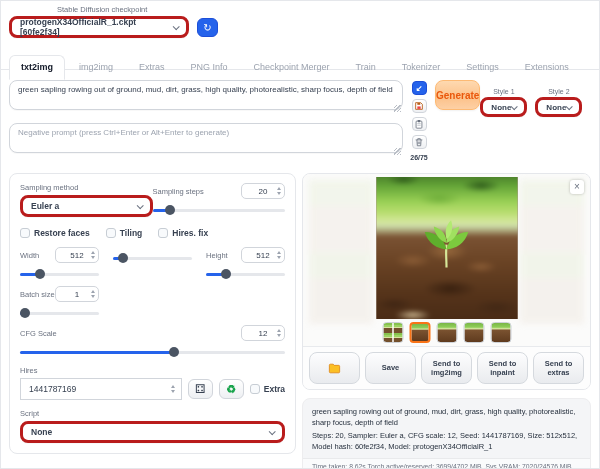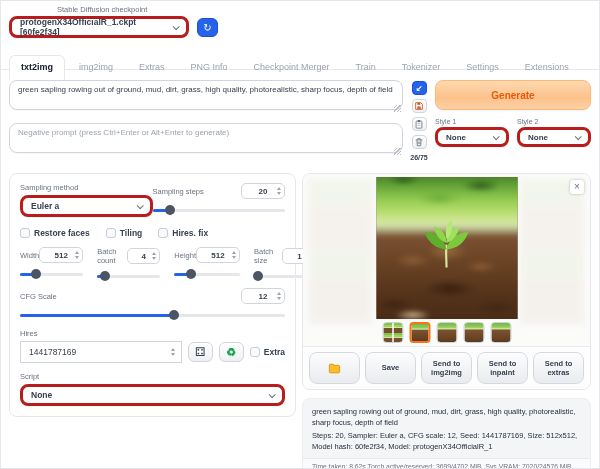--- a/index.html
+++ b/index.html
@@ -38,52 +38,52 @@
   }
   textarea.ta::placeholder { color:#9ca3af; }
   .resize-grip { position:absolute; right:2px; bottom:2px; width:7px; height:7px; pointer-events:none;
     background:repeating-linear-gradient(135deg, transparent 0 1.5px, #b9bec6 1.5px 2.5px); }
   .tools-col { width:16px; display:flex; flex-direction:column; align-items:center; gap:4px; padding-top:1px; }
   .tool { width:15px; height:14px; border:1px solid #d1d5db; border-radius:4px;
     background:linear-gradient(#ffffff,#eef0f3); display:flex; align-items:center; justify-content:center; cursor:pointer; }
   .tool svg { width:10px; height:10px; }
   .tool.primary { background:#2563eb; border-color:#1d4ed8; color:#fff; font-size:8px; font-weight:700; }
   .token-counter { font-size:7px; font-weight:700; color:#374151; margin-top:1px; }
-  .gen-col { width:156px; display:flex; flex-direction:column; }
+  .gen-col { width:156px; display:flex; flex-direction:row;text-align:center; }
   .generate-btn {
     height:30px; border-radius:8px; border:1px solid #fdba74; cursor:pointer;
     background:linear-gradient(180deg,#fed9b0 0%,#fcc28b 60%,#fdd0a5 100%);
     color:#ea580c; font-weight:700; font-size:10px; display:flex; align-items:center; justify-content:center;
     box-shadow:0 1px 2px rgba(0,0,0,.06);
   }
   .styles-row { display:flex; gap:8px; margin-top:8px; }
   .style-col { flex:1; }
   .mini-label { font-size:7px; color:#6b7280; display:block; margin-bottom:2px; }
   .style-col .select { height:20px; font-size:8px; }
   
   .main-row { display:flex; gap:6px; padding:0 8px; margin-top:12px; align-items:flex-start; }
   .settings-panel { width:287px; border:1px solid #e5e7eb; border-radius:8px; padding:9px 10px 10px 10px; background:#fff; }
   .lbl { font-size:7.5px; color:#6b7280; display:block; margin-bottom:3px; }
   .row2 { display:flex; gap:0; }
   .row2 .col { flex:1; min-width:0; }
   .lblrow { display:flex; align-items:center; justify-content:space-between; }
   .numbox { width:44px; height:16px; border:1px solid #d1d5db; border-radius:5px; background:#fff;
-    display:flex; align-items:center; justify-content:center; position:relative; font-size:8px; color:#374151; cursor:text;font-weight:bold; }
+    display:flex; align-items:center; justify-content:center; position:relative; font-size:8px; color:#374151; cursor:text; }
   .spin { position:absolute; right:3px; top:3px; display:flex; flex-direction:column; gap:1.5px; cursor:pointer; }
   .spin i { display:block; width:0; height:0; border-left:2.5px solid transparent; border-right:2.5px solid transparent; }
   .spin .up { border-bottom:3px solid #9ca3af; }
   .spin .dn { border-top:3px solid #9ca3af; }
   .slider { position:relative; height:10px; margin-top:6px; cursor:pointer; }
   .track { position:absolute; top:3.5px; left:0; right:0; height:3px; border-radius:2px; background:#e5e7eb; }
   .fill { height:100%; border-radius:2px; background:#2563eb; }
   .knob { position:absolute; top:0; width:10px; height:10px; border-radius:50%; background:#4b5563; transform:translateX(-5px); }
   .checks { display:flex; gap:16px; margin-top:11px; }
   .check { display:flex; align-items:center; gap:4px; font-size:8.5px; font-weight:600; color:#374151; cursor:pointer; }
   .cb { width:10px; height:10px; border:1px solid #c7cdd4; border-radius:3px; background:#f8fafc; flex:0 0 auto; }
-  .dim-grid { display:grid; grid-template-columns:1fr 1fr 1fr 1fr; column-gap:14px; row-gap:7px; margin-top:9px; }
+  .dim-grid { display:grid; grid-template-columns:1fr 1fr 1fr; column-gap:14px; row-gap:7px; margin-top:9px; }
   .cfg-block { margin-top:7px; }
   .seed-block { margin-top:9px; }
   .seed-row { display:flex; align-items:center; gap:6px; }
   .seedbox { flex:1; height:22px; border:1px solid #d1d5db; border-radius:0; background:#fff;
     display:flex; align-items:center; padding:0 8px; font-size:8.5px; color:#374151; position:relative; cursor:text; }
   .seedbox .spin { top:6px; right:6px; }
   .iconbtn { width:25px; height:20px; border:1px solid #d1d5db; border-radius:6px;
     background:linear-gradient(#ffffff,#eef0f3); display:flex; align-items:center; justify-content:center; cursor:pointer; }
   .dice-glyph { font-size:12px; color:#374151; line-height:1; }
   .recycle-glyph { font-size:11px; color:#16a34a; font-weight:700; line-height:1; }
@@ -278,30 +278,20 @@
             </div>
           </div>
           <div class="slider">
             <div class="track">
                 <div class="fill" style="width:25%"></div>
               </div>
             <div class="knob" style="left:25%"></div>
           </div>
         </div>
         <div class="cell">
-          <div class="lblrow">
-            <span class="lbl" style="margin:0">Batch count</span>
-            <div class="numbox">
-              <span>4</span>
-              <span class="spin">
-                  <i class="up"></i>
-                  <i class="dn"></i>
-                </span>
-            </div>
-          </div>
           <div class="slider">
             <div class="track">
                 <div class="fill" style="width:13%"></div>
               </div>
             <div class="knob" style="left:13%"></div>
           </div>
         </div>
         <div class="cell">
           <div class="lblrow">
             <span class="lbl" style="margin:0">Height</span>

